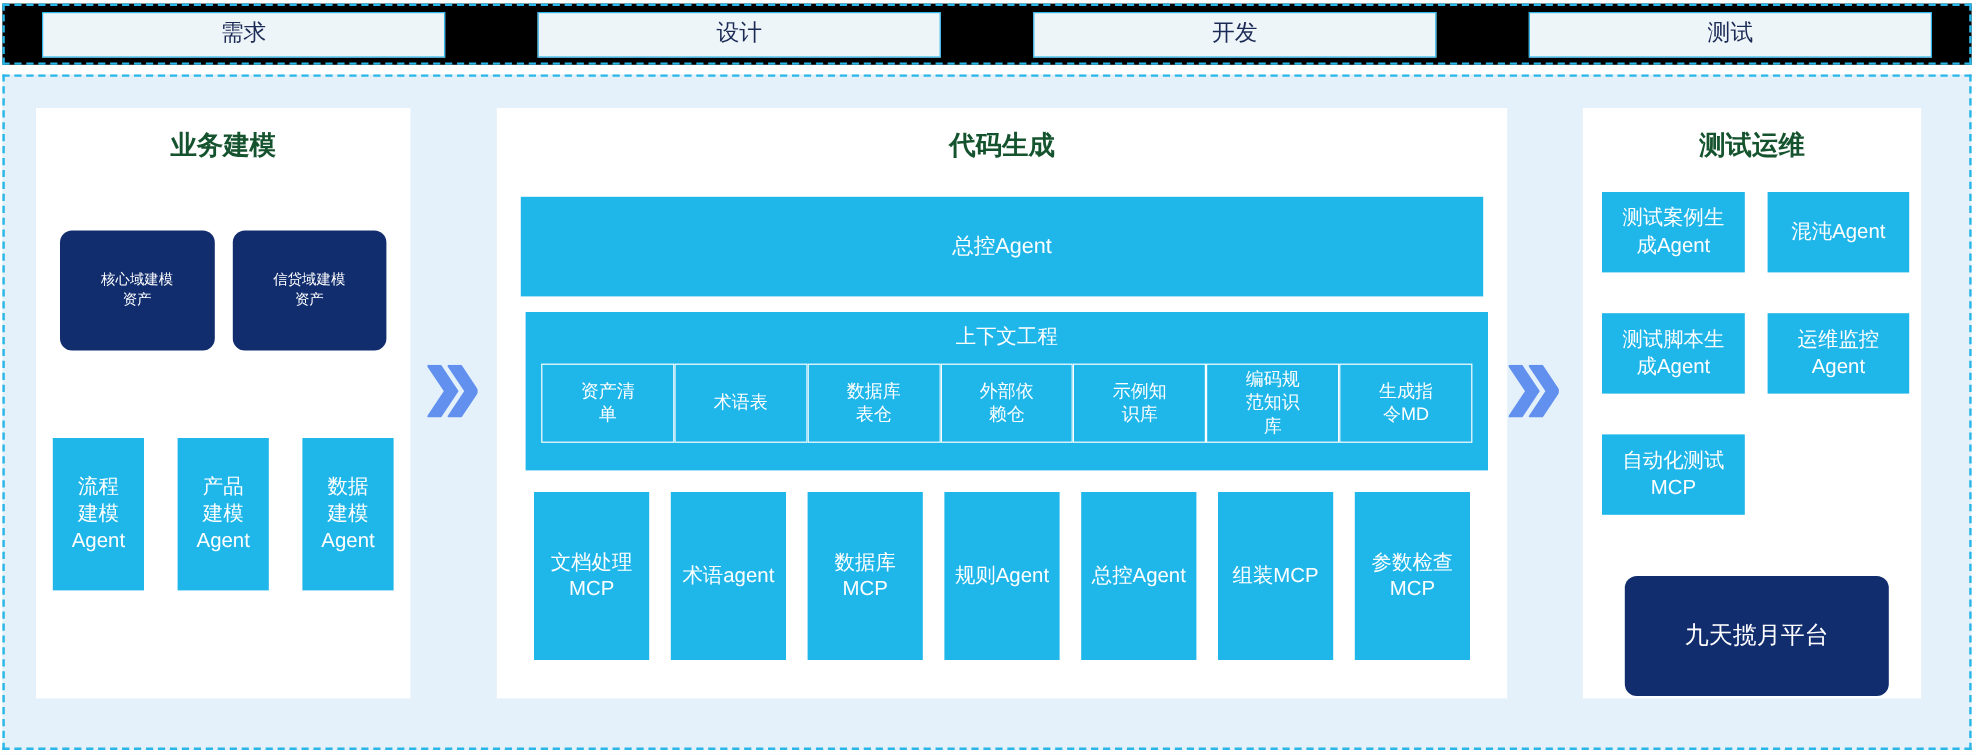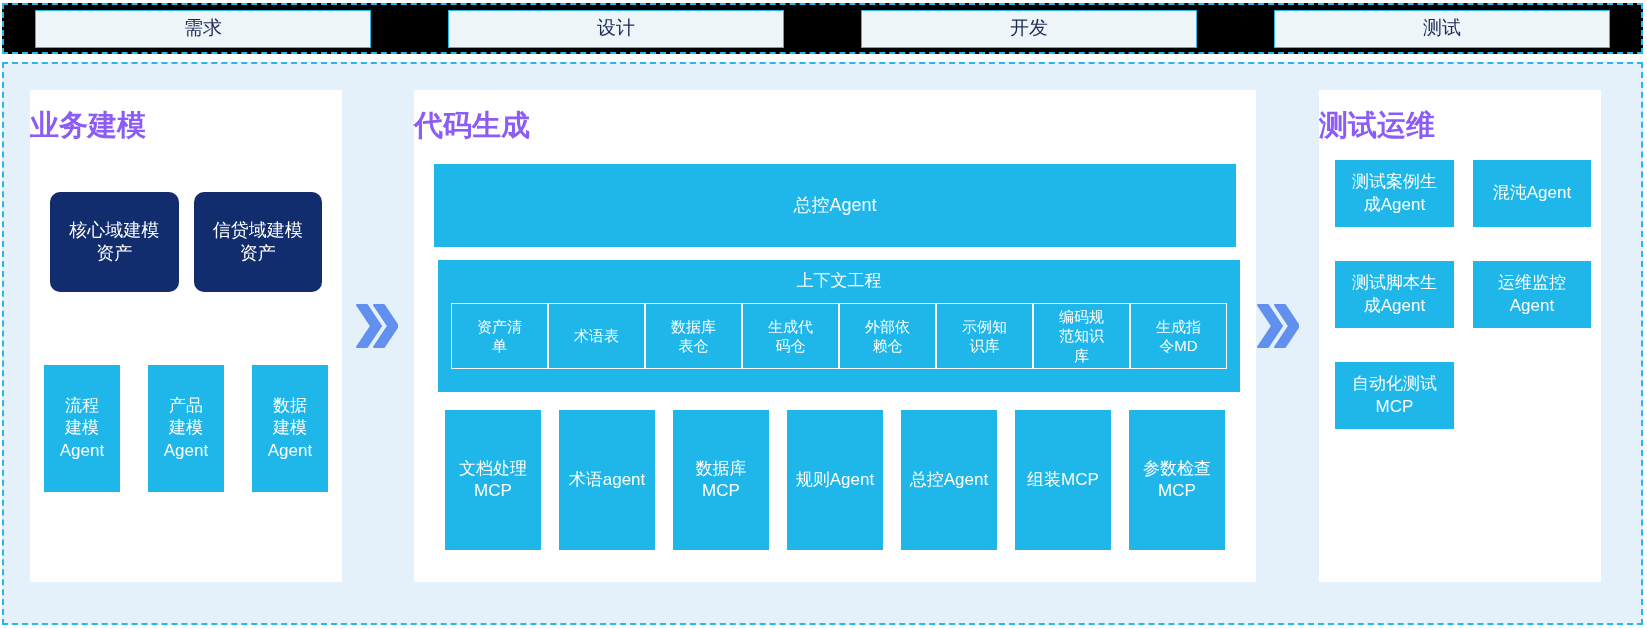--- a/index.html
+++ b/index.html
@@ -21,33 +21,33 @@
     display:flex;align-items:center;justify-content:center;
     font-size:19px;color:#1b2a55;
   }
   
   .main{
     position:absolute;left:2px;top:62px;width:1641px;height:563px;
     box-sizing:border-box;border:2px dashed #29b6e8;background:#e4f1fa;
   }
   .panel{position:absolute;top:26px;height:492px;background:#ffffff;}
   .panel-title{
-    margin:0;padding-top:16px;text-align:left;
-    font-size:29px;font-weight:700;color:#8b5cf6;
+    margin:0;padding-top:16px;text-align:center;
+    font-size:22px;font-weight:700;color:#14532d;
   }
   .box-label{white-space:pre-line;text-align:center;line-height:1.3;}
   .cyan-box{
     background:#1fb6ea;color:#ffffff;
     display:flex;align-items:center;justify-content:center;
     font-size:17px;
   }
   .navy-box{
     background:#112d6e;color:#ffffff;border-radius:10px;
     display:flex;align-items:center;justify-content:center;
-    font-size:18px;
+    font-size:12px;
   }
   
   .panel-left{left:26px;width:312px;}
   .asset-row{
     position:absolute;left:20px;top:102px;width:272px;
     display:flex;gap:15px;
   }
   .asset-row .navy-box{flex:1;height:100px;}
   .agent-row{
     position:absolute;left:14px;top:275px;width:284px;
@@ -167,24 +167,20 @@
 单</span>
         </div>
         <div class="ctx-box">
           <span class="box-label">术语表</span>
         </div>
         <div class="ctx-box">
           <span class="box-label">数据库
 表仓</span>
         </div>
         <div class="ctx-box">
-          <span class="box-label">生成代
-码仓</span>
-        </div>
-        <div class="ctx-box">
           <span class="box-label">外部依
 赖仓</span>
         </div>
         <div class="ctx-box">
           <span class="box-label">示例知
 识库</span>
         </div>
         <div class="ctx-box">
           <span class="box-label">编码规
 范知识
@@ -247,15 +243,18 @@
       </div>
       <div class="cyan-box">
         <span class="box-label">运维监控
 Agent</span>
       </div>
       <div class="cyan-box">
         <span class="box-label">自动化测试
 MCP</span>
       </div>
     </div>
+    <div class="platform-box navy-box">
+      <span class="box-label">九天揽月平台</span>
+    </div>
   </section>
 
 </div>
 
 </body></html>

